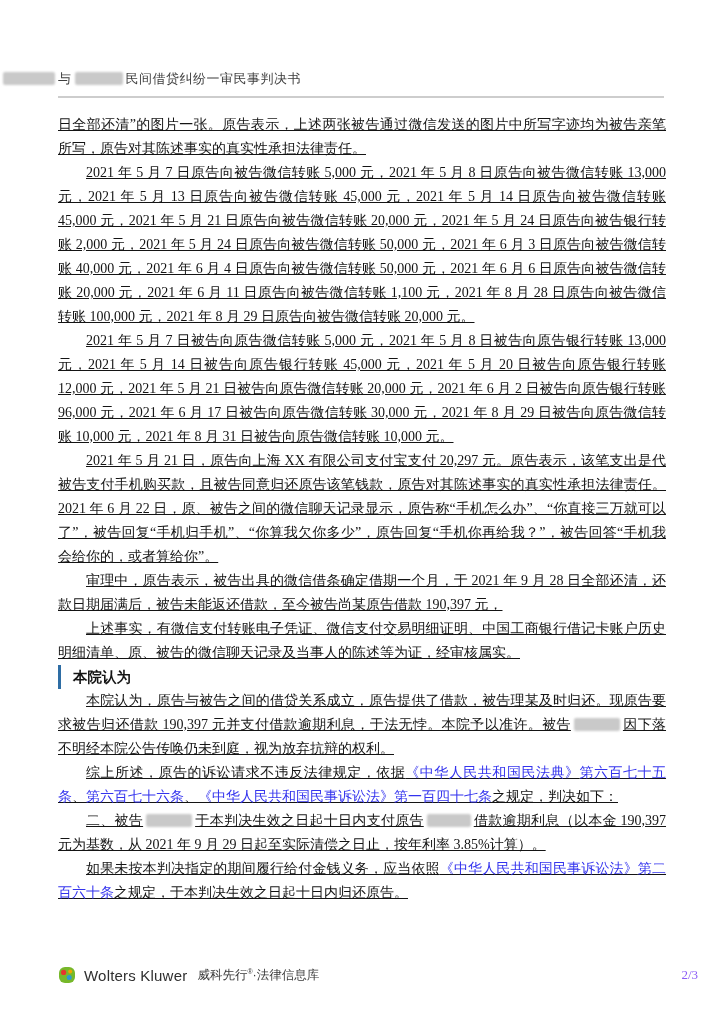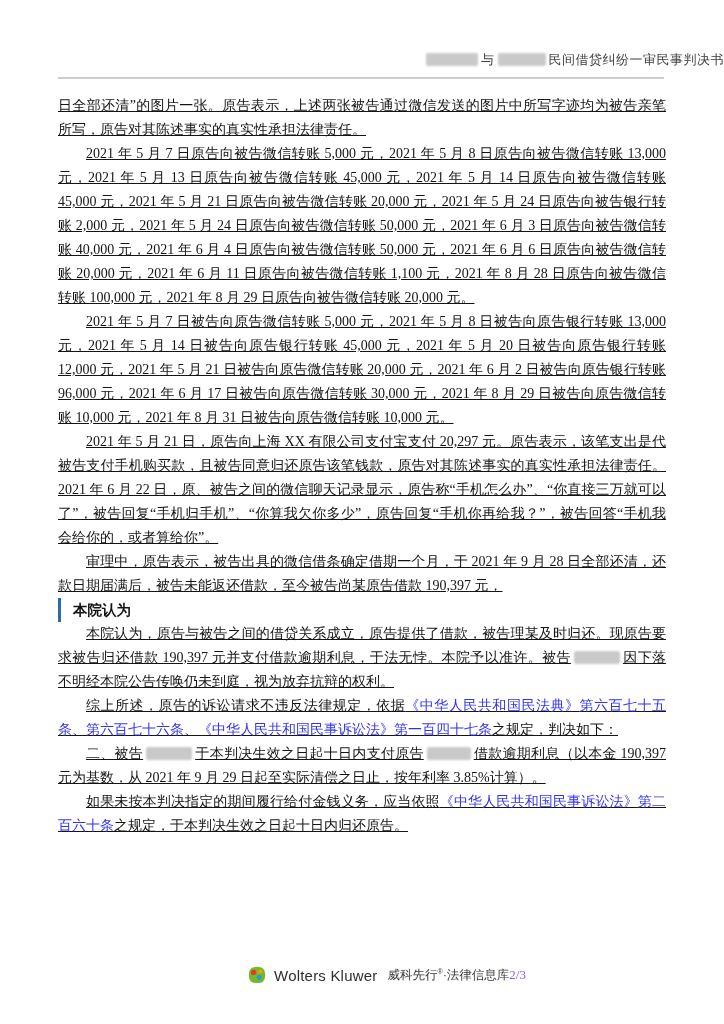--- a/index.html
+++ b/index.html
@@ -6,25 +6,25 @@
   .page{
     position:relative;
     width:724px;height:1024px;
     background:#ffffff;
     overflow:hidden;
     font-family:"Liberation Serif","DejaVu Serif",serif;
     color:#141414;
   }
   
   .doc-title{
-    text-align:right;
+    text-align:left;
     font-size:13px;
     line-height:16px;
     color:#3d3d3d;
-    padding-top:52px;
+    padding-top:71px;
     letter-spacing:0.5px;
   }
   .header-rule{
     height:2px;
     background:#cdcdcd;
     margin:9px 60px 0 58px;
   }
   
   .doc-body{
     margin:15px 58px 0 58px;
@@ -50,23 +50,23 @@
     height:13px;
     background:var(--redaction-fill,#c9c9c9);
     border-radius:2px;
     filter:blur(1px);
     vertical-align:-2px;
     margin:0 3px;
   }
   
   .doc-footer{
     position:absolute;
-    left:58px;right:8px;top:966px;
+    left:58px;right:26px;top:966px;
     display:flex;
-    justify-content:center;
+    justify-content:space-between;
     align-items:center;
   }
   .brand{
     display:flex;
     align-items:center;
     font-family:"Liberation Sans","DejaVu Sans",sans-serif;
   }
   .wk-logo{display:inline-flex;margin-right:8px;}
   .brand-name{
     font-size:15px;
@@ -94,20 +94,21 @@
     <div class="doc-title"><span class="redact" style="width: 52px;"></span><span>与</span><span class="redact" style="width: 48px;"></span><span>民间借贷纠纷一审民事判决书</span></div>
     <div class="header-rule"></div>
   </div>
 
   <div class="doc-body">
       <p class="para"><span>日全部还清”的图片一张。原告表示，上述两张被告通过微信发送的图片中所写字迹均为被告亲笔所写，原告对其陈述事实的真实性承担法律责任。</span></p>
       <p class="para indent"><span>2021 年 5 月 7 日原告向被告微信转账 5,000 元，2021 年 5 月 8 日原告向被告微信转账 13,000 元，2021 年 5 月 13 日原告向被告微信转账 45,000 元，2021 年 5 月 14 日原告向被告微信转账 45,000 元，2021 年 5 月 21 日原告向被告微信转账 20,000 元，2021 年 5 月 24 日原告向被告银行转账 2,000 元，2021 年 5 月 24 日原告向被告微信转账 50,000 元，2021 年 6 月 3 日原告向被告微信转账 40,000 元，2021 年 6 月 4 日原告向被告微信转账 50,000 元，2021 年 6 月 6 日原告向被告微信转账 20,000 元，2021 年 6 月 11 日原告向被告微信转账 1,100 元，2021 年 8 月 28 日原告向被告微信转账 100,000 元，2021 年 8 月 29 日原告向被告微信转账 20,000 元。</span></p>
       <p class="para indent"><span>2021 年 5 月 7 日被告向原告微信转账 5,000 元，2021 年 5 月 8 日被告向原告银行转账 13,000 元，2021 年 5 月 14 日被告向原告银行转账 45,000 元，2021 年 5 月 20 日被告向原告银行转账 12,000 元，2021 年 5 月 21 日被告向原告微信转账 20,000 元，2021 年 6 月 2 日被告向原告银行转账 96,000 元，2021 年 6 月 17 日被告向原告微信转账 30,000 元，2021 年 8 月 29 日被告向原告微信转账 10,000 元，2021 年 8 月 31 日被告向原告微信转账 10,000 元。</span></p>
       <p class="para indent"><span>2021 年 5 月 21 日，原告向上海 XX 有限公司支付宝支付 20,297 元。原告表示，该笔支出是代被告支付手机购买款，且被告同意归还原告该笔钱款，原告对其陈述事实的真实性承担法律责任。2021 年 6 月 22 日，原、被告之间的微信聊天记录显示，原告称“手机怎么办”、“你直接三万就可以了”，被告回复“手机归手机”、“你算我欠你多少”，原告回复“手机你再给我？”，被告回答“手机我会给你的，或者算给你”。</span></p>
       <p class="para indent"><span>审理中，原告表示，被告出具的微信借条确定借期一个月，于 2021 年 9 月 28 日全部还清，还款日期届满后，被告未能返还借款，至今被告尚某原告借款 190,397 元，</span></p>
+      <p class="para indent"><span>上述事实，有微信支付转账电子凭证、微信支付交易明细证明、中国工商银行借记卡账户历史明细清单、原、被告的微信聊天记录及当事人的陈述等为证，经审核属实。</span></p>
       <div class="section-heading">本院认为</div>
       <p class="para indent"><span>本院认为，原告与被告之间的借贷关系成立，原告提供了借款，被告理某及时归还。现原告要求被告归还借款 190,397 元并支付借款逾期利息，于法无悖。本院予以准许。被告</span><span class="redact" style="width: 46px;"></span><span>因下落不明经本院公告传唤仍未到庭，视为放弃抗辩的权利。</span></p>
       <p class="para indent"><span>综上所述，原告的诉讼请求不违反法律规定，依据</span><span class="law-link">《中华人民共和国民法典》</span><span class="law-link">第六百七十五条</span><span>、</span><span class="law-link">第六百七十六条</span><span>、</span><span class="law-link">《中华人民共和国民事诉讼法》</span><span class="law-link">第一百四十七条</span><span>之规定，判决如下：</span></p>
       <p class="para indent"><span>二、被告</span><span class="redact" style="width: 46px;"></span><span>于本判决生效之日起十日内支付原告</span><span class="redact" style="width: 44px;"></span><span>借款逾期利息（以本金 190,397 元为基数，从 2021 年 9 月 29 日起至实际清偿之日止，按年利率 3.85%计算）。</span></p>
       <p class="para indent"><span>如果未按本判决指定的期间履行给付金钱义务，应当依照</span><span class="law-link">《中华人民共和国民事诉讼法》</span><span class="law-link">第二百六十条</span><span>之规定，于本判决生效之日起十日内归还原告。</span></p>
     </div>
 
   <div class="doc-footer">
     <div class="brand">
       <span class="wk-logo">

